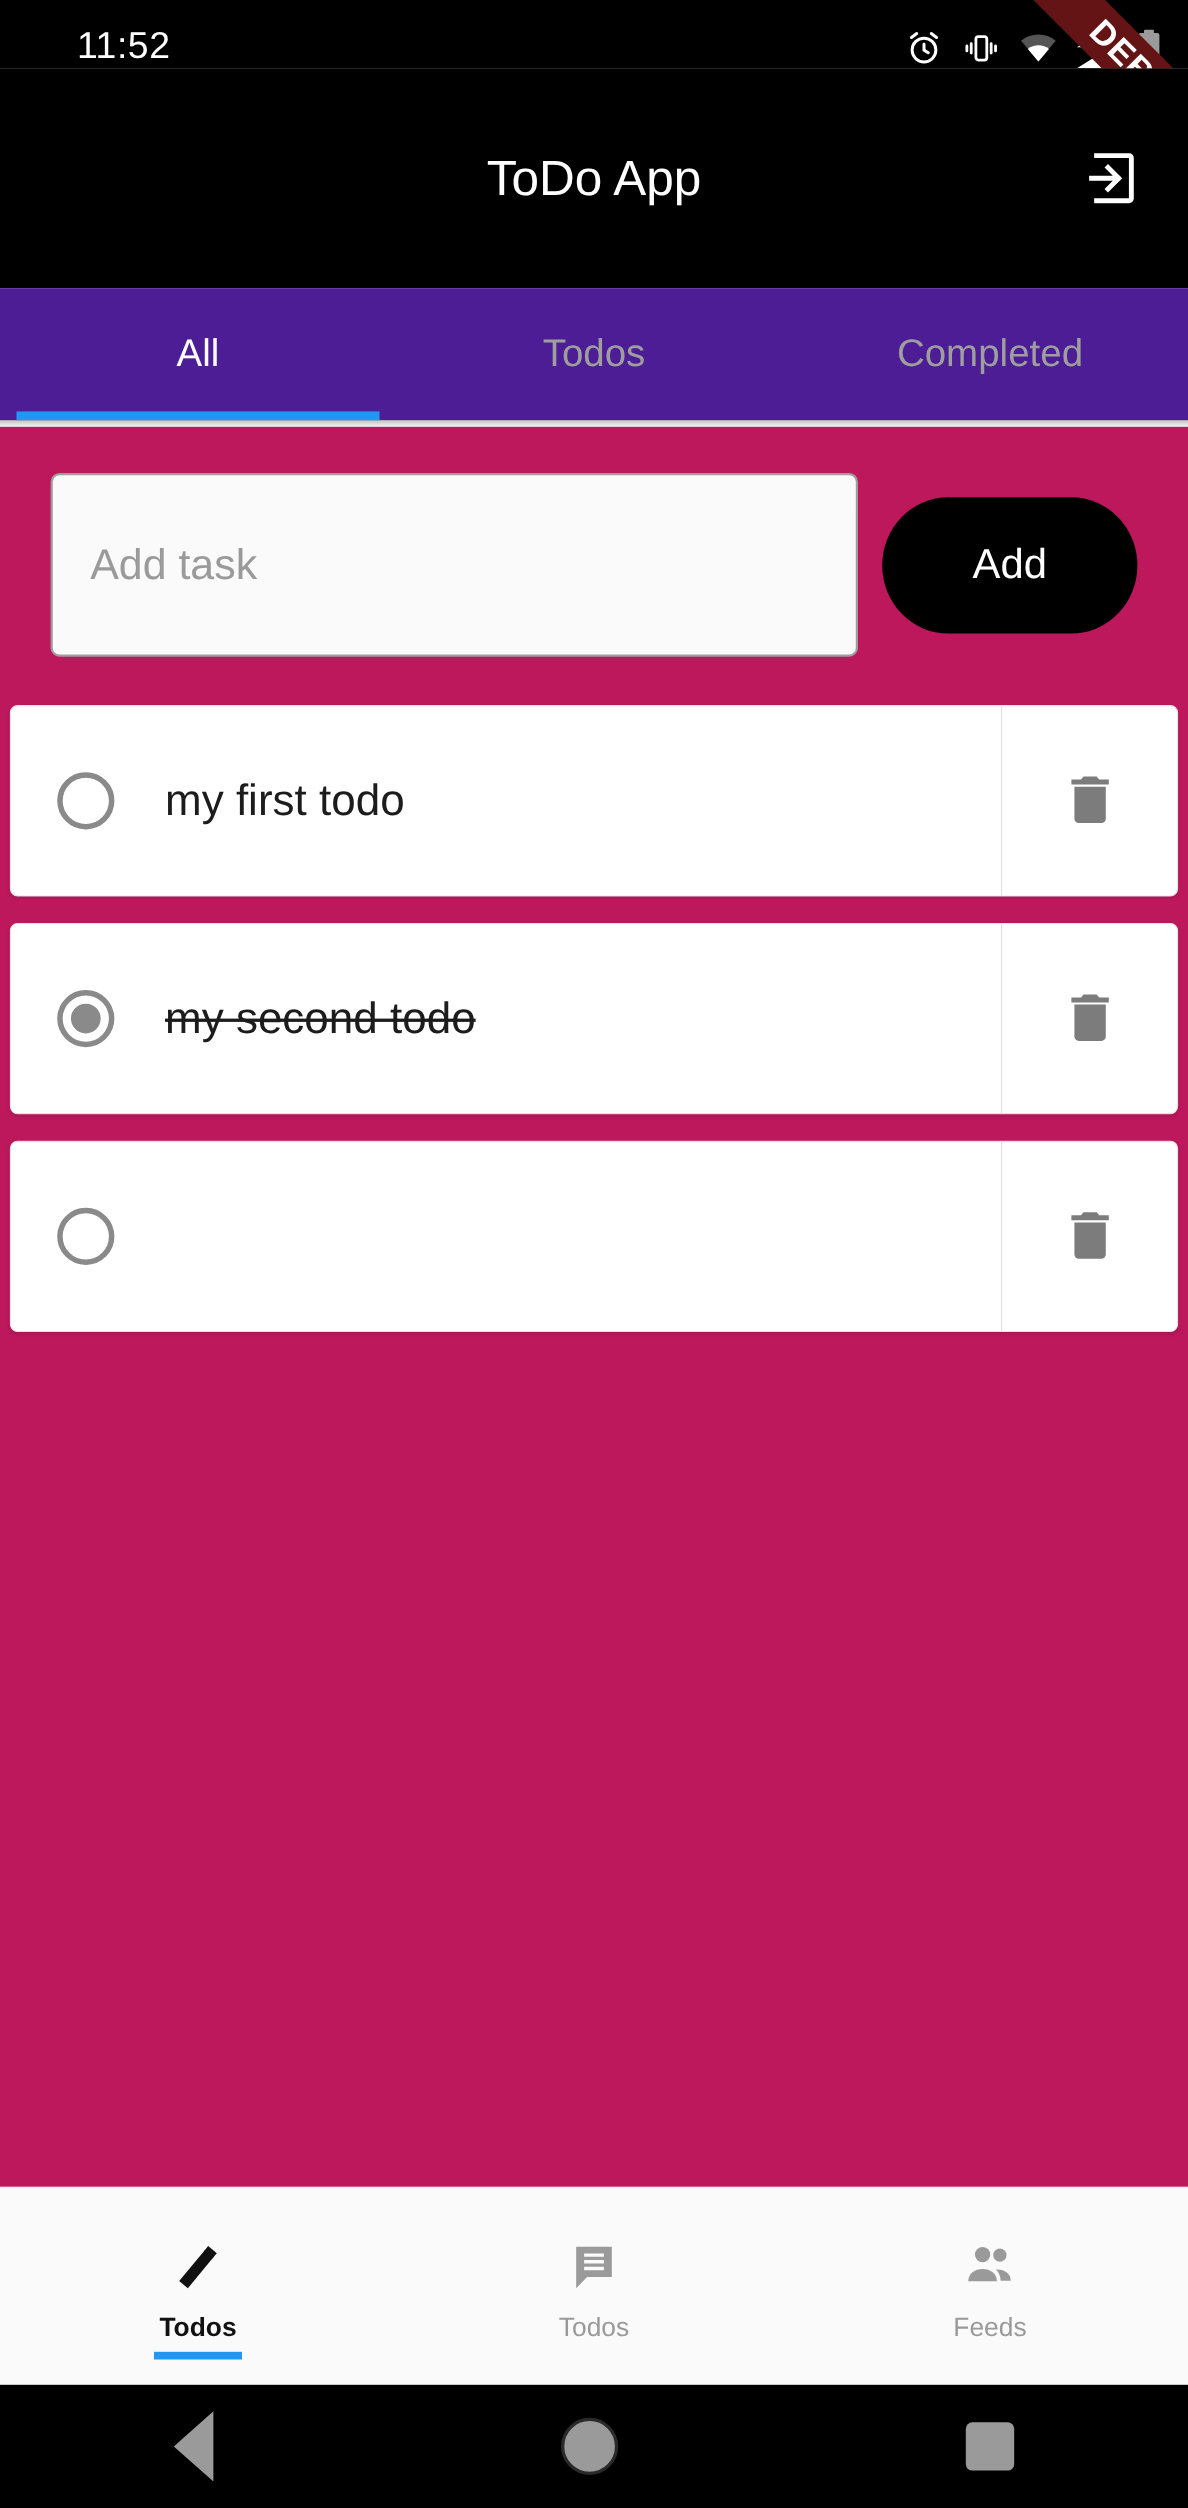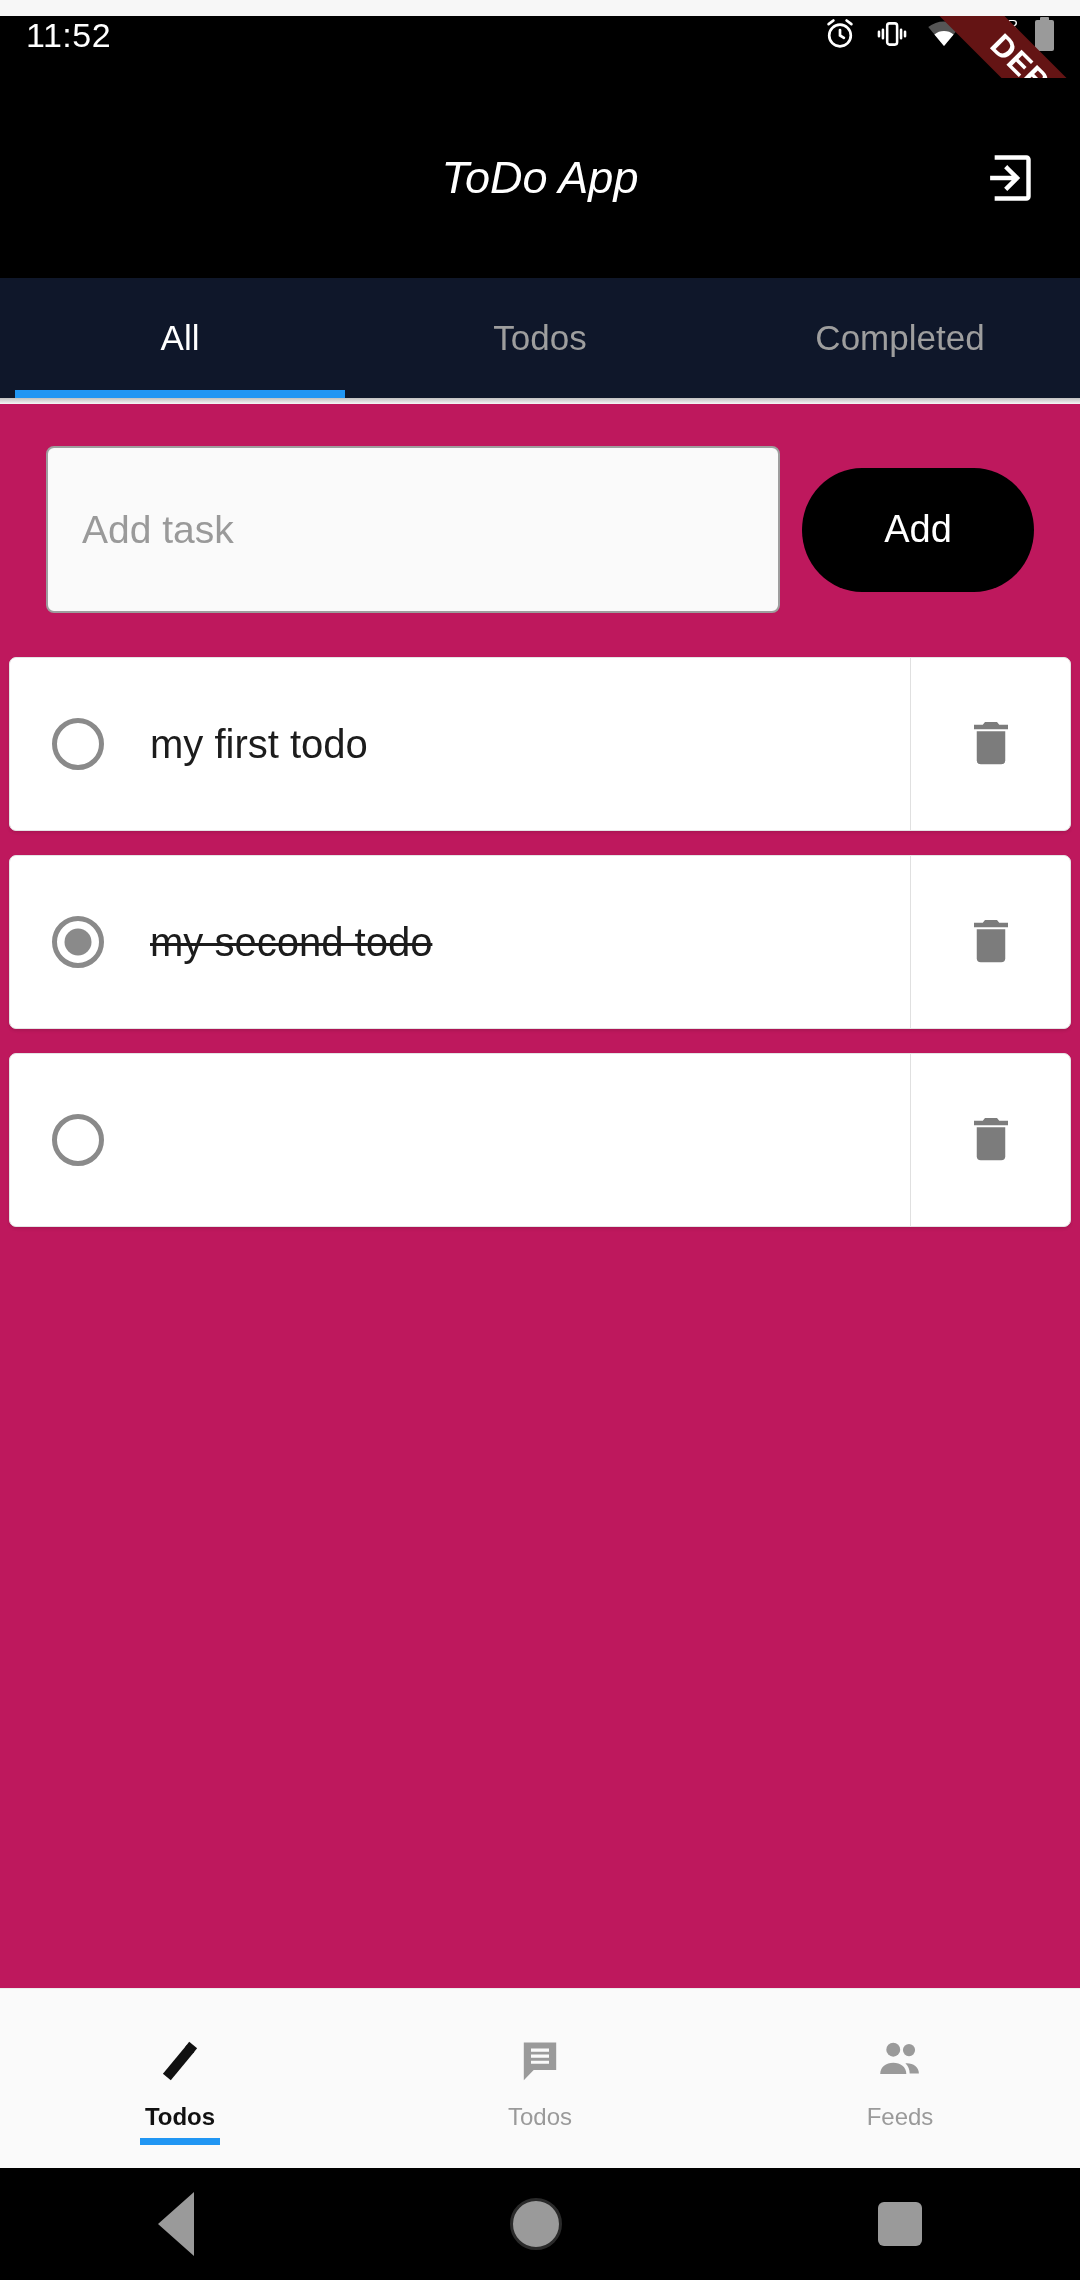--- a/index.html
+++ b/index.html
@@ -7,22 +7,22 @@
     width:1080px; height:2280px;
     background:#f7f7f7;
     font-family:"Liberation Sans", sans-serif;
     overflow:hidden;
   }
   #app { position:relative; width:1080px; height:2280px; display:flex; flex-direction:column; }
 
   
   .statusbar {
     height:62px; background:#000; color:#fff;
-    display:flex; align-items:flex-start; justify-content:space-between;
-    padding:0 26px 0 26px; flex:none; position:relative; overflow:hidden;margin-top:16px;
+    display:flex; align-items:flex-end; justify-content:space-between;
+    padding:0 26px 0 70px; flex:none; position:relative; overflow:hidden;
   }
   .status-clock { font-size:34px; letter-spacing:0.5px; }
   .status-icons { display:flex; align-items:center; gap:17px; }
   .sb-icon { display:block; }
 
   .sig-group { display:flex; align-items:flex-end; gap:2px; }
   .sig-stack { display:flex; flex-direction:column; gap:3px; }
   .sig-row { display:flex; align-items:center; gap:2px; }
   .sig-tri {
     width:0; height:0; border-style:solid;
@@ -50,29 +50,29 @@
     color:#fff; font-size:31px; font-weight:700; letter-spacing:1px;
   }
 
   
   .appbar {
     background:#000; flex:none; height:200px;
     display:flex; align-items:center; position:relative; padding:0 30px;
   }
   .appbar-title {
     position:absolute; left:0; right:0; text-align:center;
-    color:#fff; font-size:45px; font-weight:400;font-style:italic;
+    color:#fff; font-size:45px; font-weight:400;
   }
   .logout-btn {
     margin-left:auto; z-index:5; width:78px; height:78px;
     display:flex; align-items:center; justify-content:center;
   }
 
   
-  .tabbar { background:#0f172a; flex:none; height:120px; display:flex; position:relative; }
+  .tabbar { background:#4c1d95; flex:none; height:120px; display:flex; position:relative; }
   .tab {
     flex:1; display:flex; align-items:center; justify-content:center;
     font-size:35px; color:#9e9e9e; position:relative;
   }
   .tab.active { color:#fff; }
   .tab.active::after {
     content:""; position:absolute; bottom:0; left:50%; transform:translateX(-50%);
     width:330px; height:8px; background:#2196f3;
   }
   .appbar-shadow { height:6px; flex:none;

